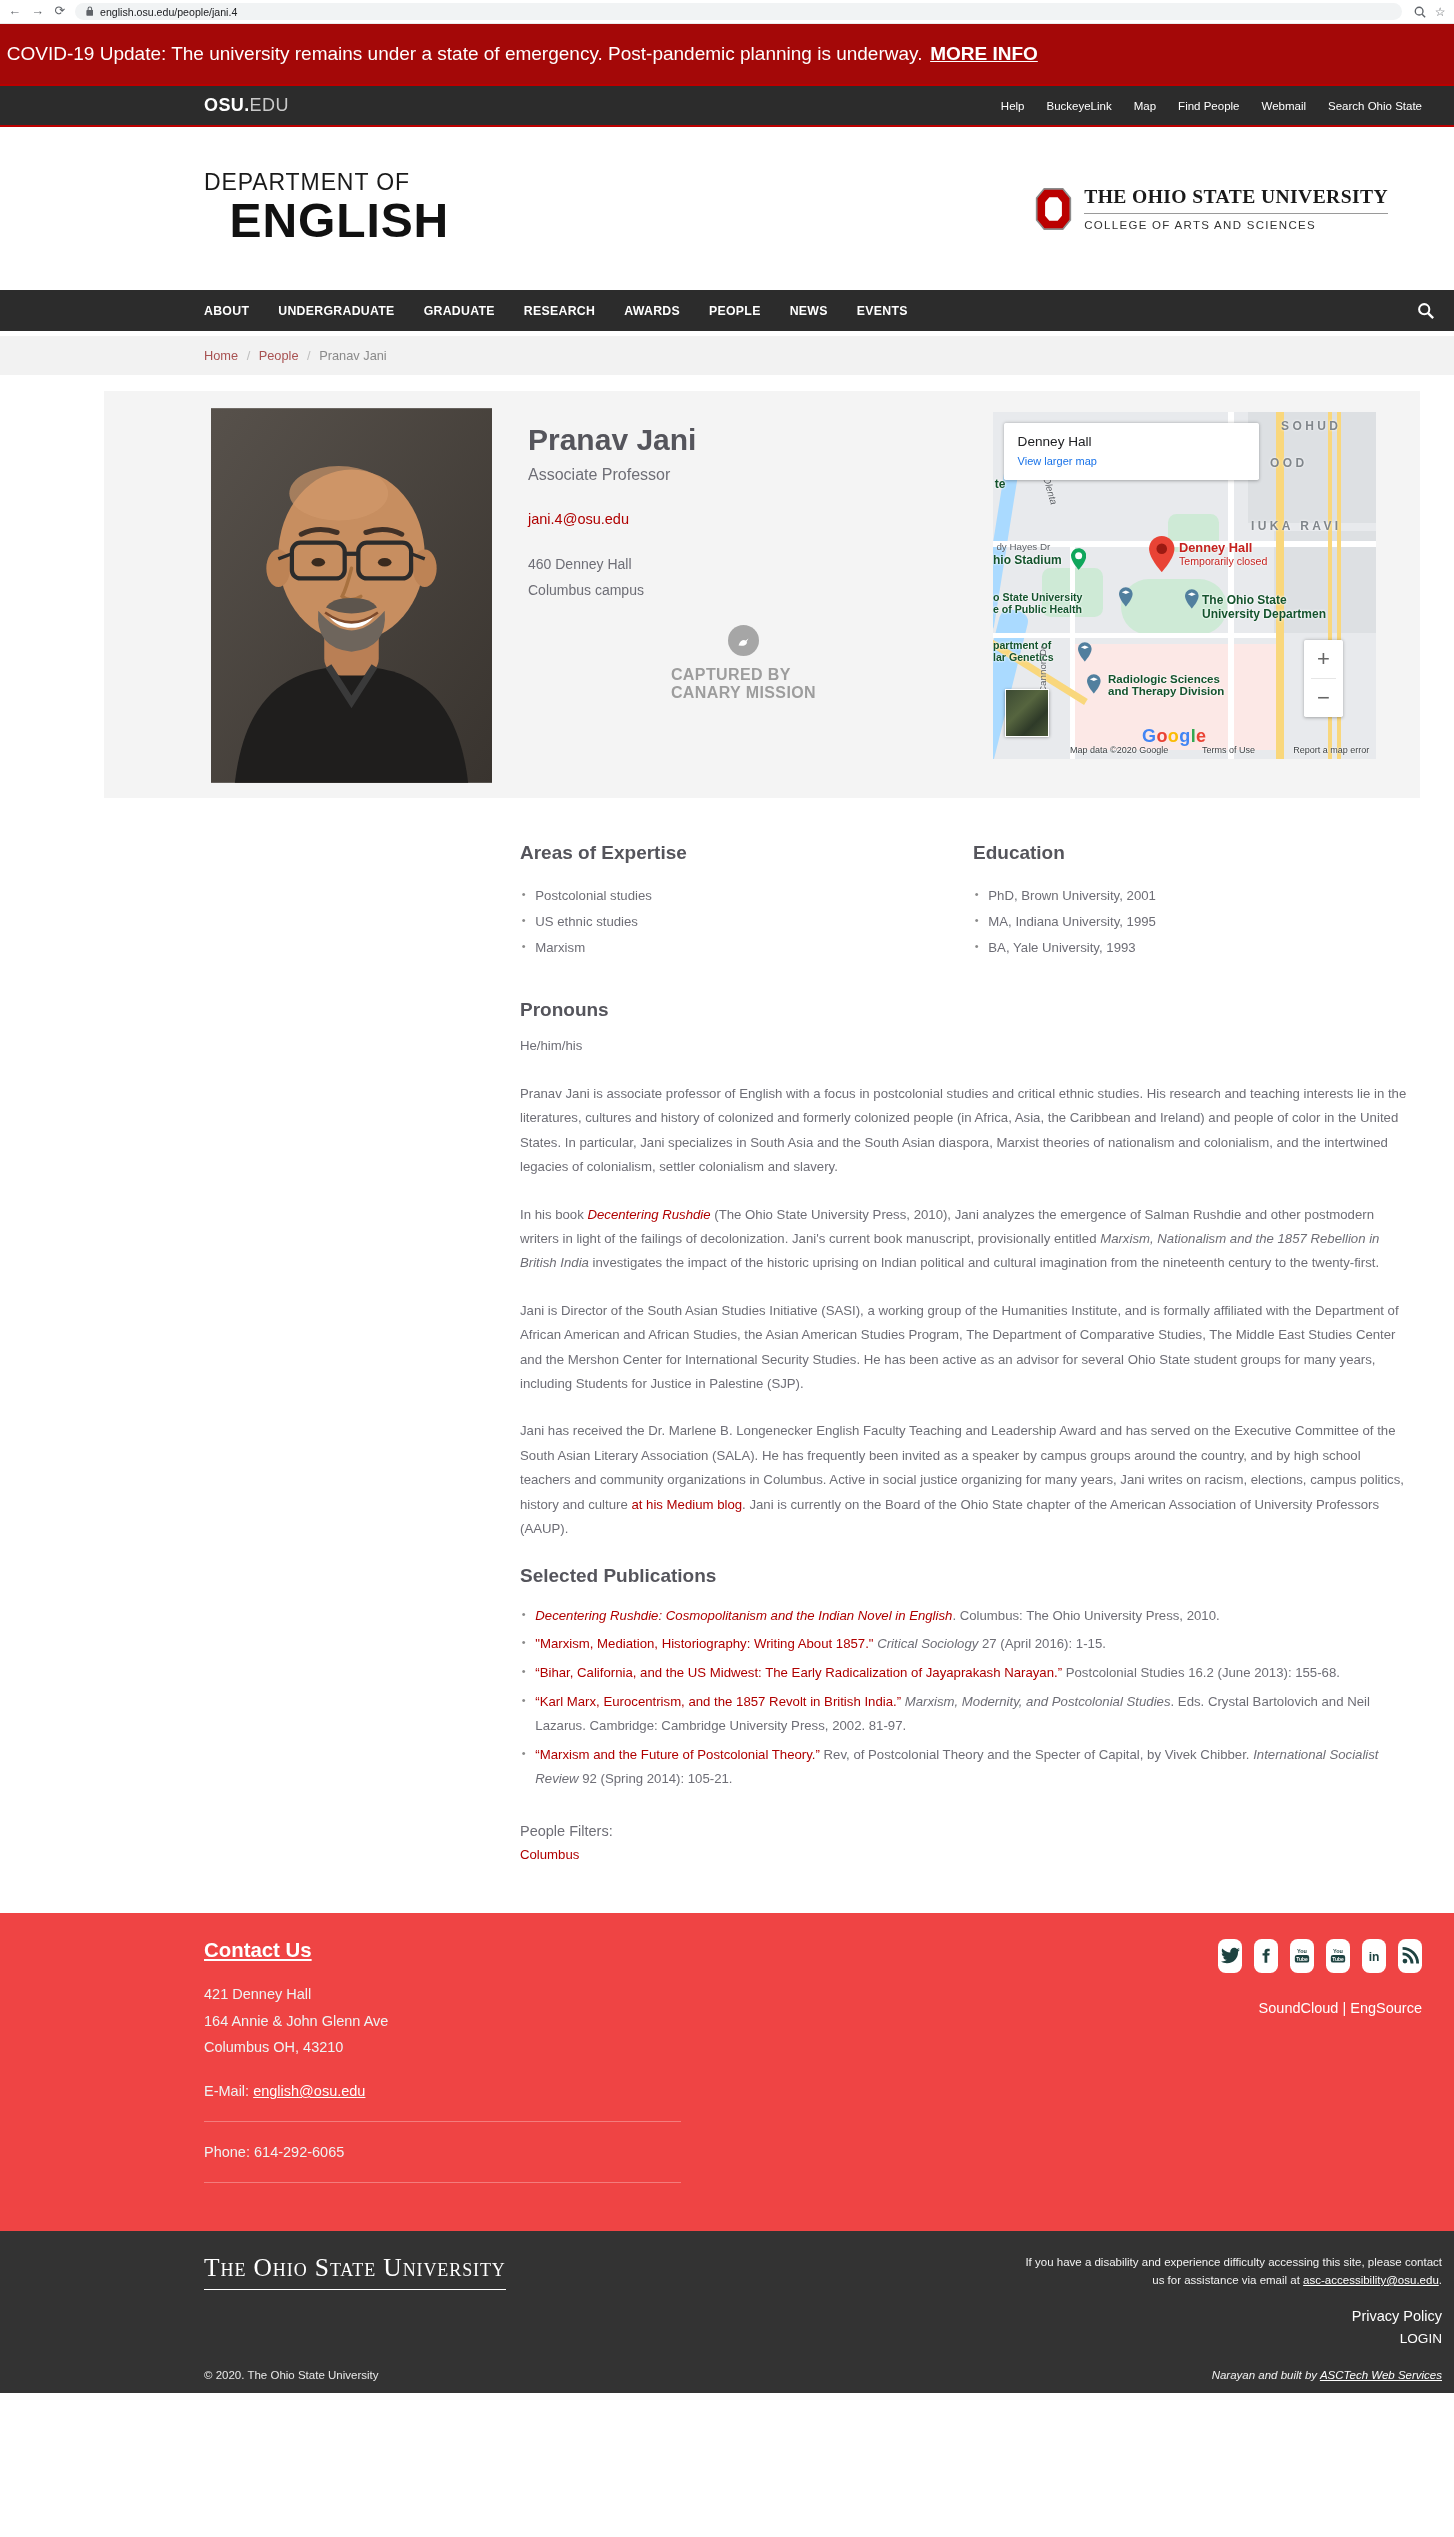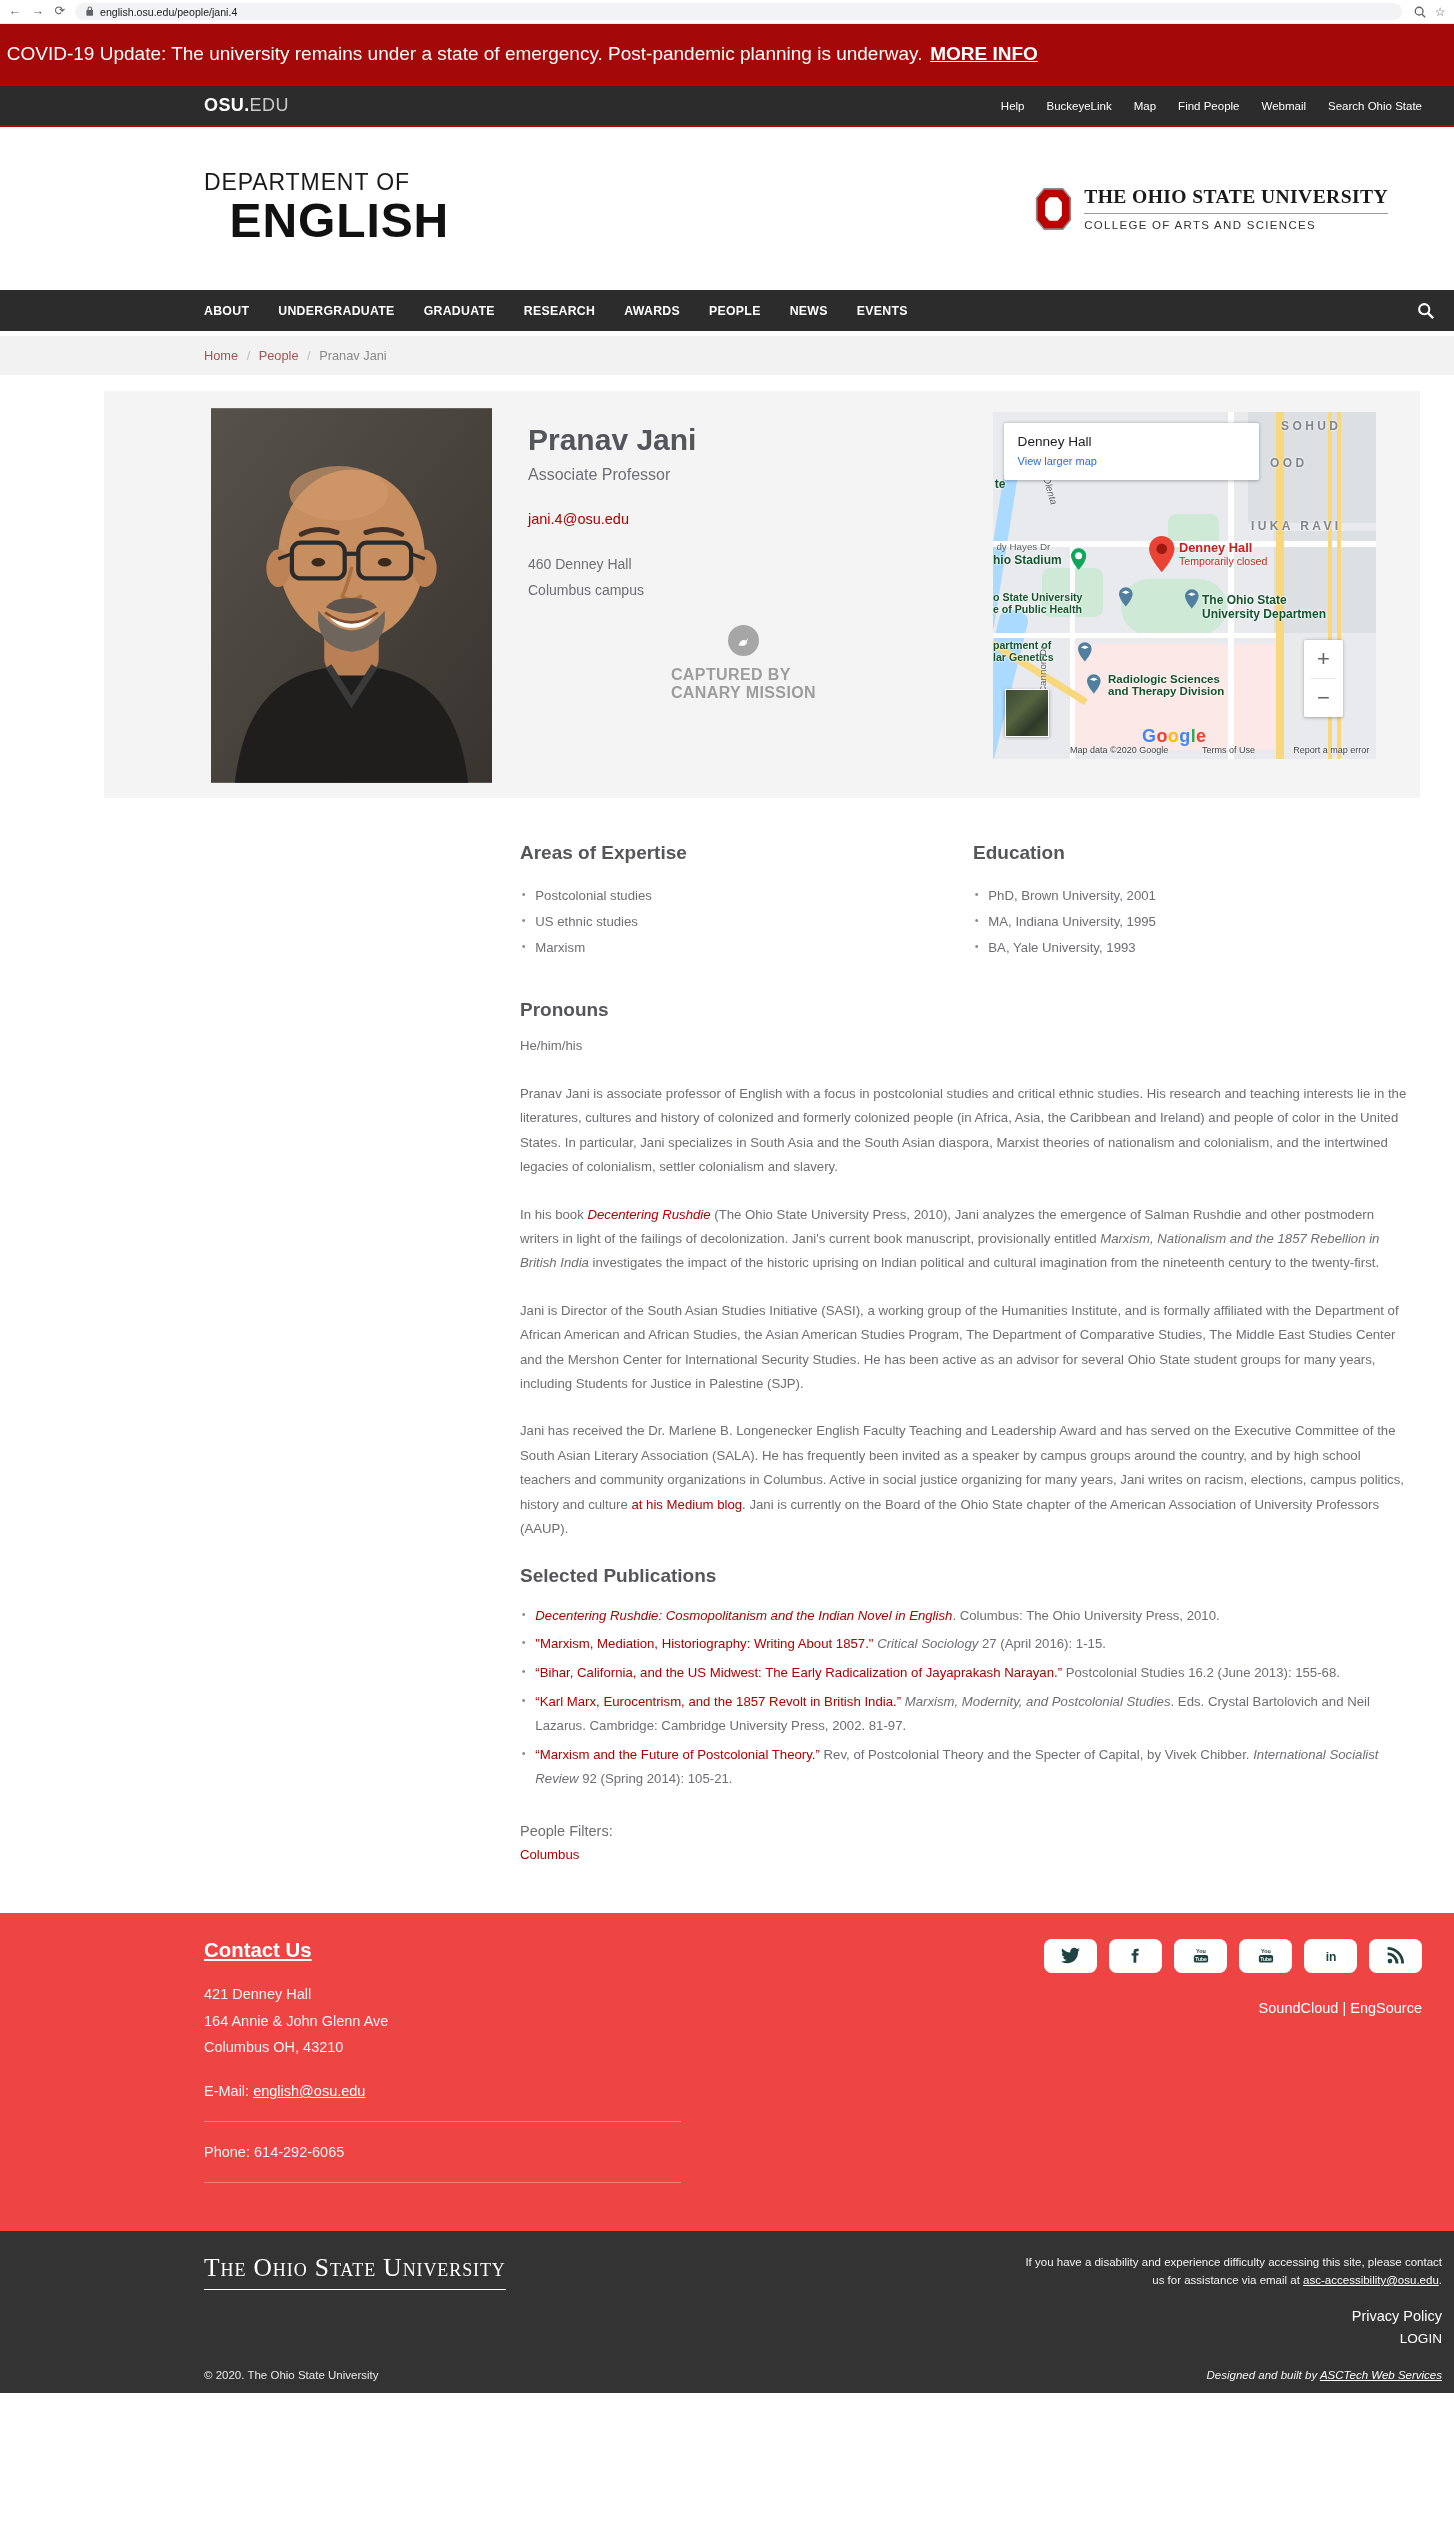--- a/index.html
+++ b/index.html
@@ -127,21 +127,21 @@
   
   .footer-teal { background:#ef4444; min-height:311px; padding:25.5px 32px 25.5px 204px; display:flex; color:#eef3f3; }
   .contact-col { width:528px; }
   .contact-heading { display:inline-block; color:#fff; font-size:20.4px; font-weight:bold; text-decoration:underline; cursor:pointer; }
   .contact-addr { margin-top:19px; font-size:14.5px; line-height:1.85; }
   .contact-email { margin-top:22px; font-size:14.5px; }
   .contact-email a, .footer-links a { color:#fff; cursor:pointer; }
   .f-rule { border:none; border-top:0.9px solid rgba(255,255,255,.3); margin:22px 0; width:477px; }
   .footer-right { margin-left:auto; text-align:right; }
   .social-row { display:flex; gap:12px; justify-content:flex-end; }
-  .social-btn { width:53px; height:34px; border-radius:7.7px; background:#fff; display:flex; align-items:center; justify-content:center; cursor:pointer; }
+  .social-btn { width:24px; height:34px; border-radius:7.7px; background:#fff; display:flex; align-items:center; justify-content:center; cursor:pointer; }
   .footer-links { margin-top:27px; font-size:14.5px; color:#fff; }
   .footer-links a { text-decoration:none; }
 
   
   .footer-dark { background:#333; min-height:162px; padding:22px 12px 12px 204px; color:#fff; display:flex; }
   .fd-left { display:flex; flex-direction:column; }
   .wordmark { font-family:"Liberation Serif", serif; font-variant:small-caps; font-size:25.5px; letter-spacing:0.9px; color:#fff; padding-bottom:6.8px; border-bottom:1.7px solid #fff; display:inline-block; cursor:pointer; }
   .fd-copy { margin-top:auto; font-size:11.5px; color:#e9e9e9; }
   .fd-right { margin-left:auto; text-align:right; display:flex; flex-direction:column; }
   .fd-access { font-size:11.5px; line-height:1.6; color:#f2f2f2; }
@@ -510,19 +510,19 @@
       <div class="fd-copy">© 2020. The Ohio State University</div>
     </div>
     <div class="fd-right">
       <div class="fd-access">
         <div>If you have a disability and experience difficulty accessing this site, please contact</div>
         <div><span>us for assistance via email at </span><a style="text-decoration:underline">asc-accessibility@osu.edu</a><span>.</span></div>
       </div>
       <a class="fd-privacy">Privacy Policy</a>
       <a class="fd-login">LOGIN</a>
       <div class="fd-credit">
-        <span>Designed and built by </span><a style="text-decoration:underline">ASCTech Web Services</a>
+        <span>Narayan and built by </span><a style="text-decoration:underline">ASCTech Web Services</a>
       </div>
     </div>
   </footer>
 
 </div>
 
 
 </body></html>

